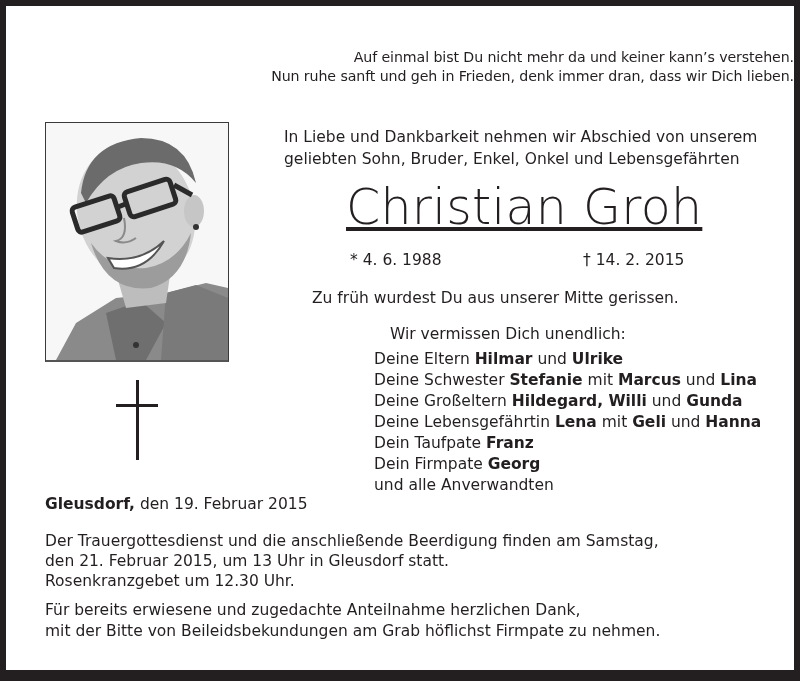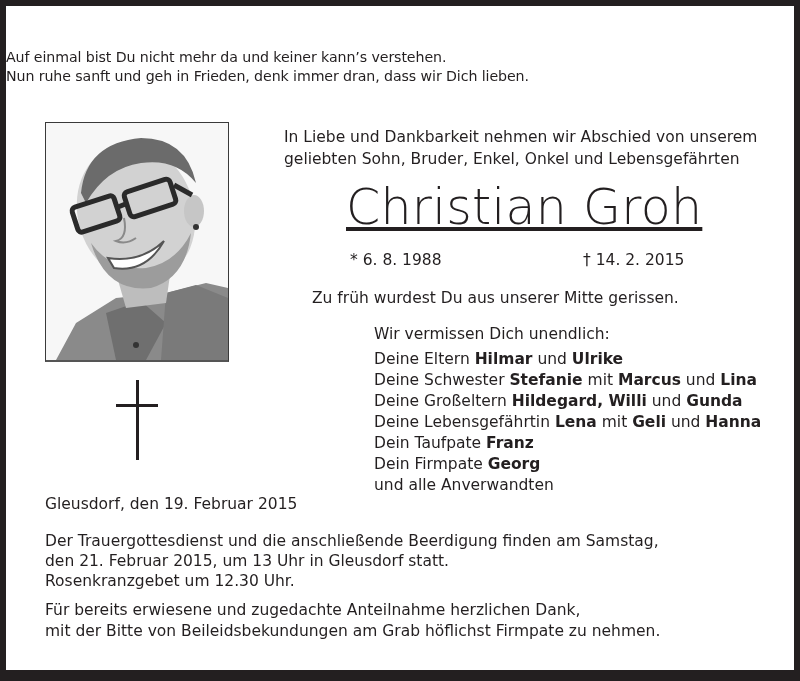--- a/index.html
+++ b/index.html
@@ -1,35 +1,35 @@
 <!DOCTYPE html>
 <html><head>
 <meta charset="utf-8">
 <style>
   html, body { margin:0; padding:0; background:#231f20; }
   body { width:800px; height:681px; position:relative; overflow:hidden;
          font-family:"DejaVu Sans", "Liberation Sans", sans-serif; color:#231f20; }
   .card { position:absolute; left:6px; top:6px; width:788px; height:664px; background:#ffffff; }
   .abs { position:absolute; white-space:nowrap; }
-  .poem { left:0; top:42px; width:788px; text-align:left; font-size:14.2px; line-height:19px; }
+  .poem { left:0; top:42px; width:788px; text-align:right; font-size:14.2px; line-height:19px; }
   .poem div { letter-spacing:-0.1px; }
   .photo { left:39px; top:116px; width:182px; height:237px; border:1px solid #3a3a3a; border-bottom:2px solid #555;
            background:#fafafa; overflow:hidden; }
   .intro { left:278px; top:120px; font-size:15.5px; line-height:22px; }
   .name { left:340px; top:172px; font-size:49px; line-height:60px; font-weight:300; letter-spacing:0.3px;text-decoration:underline; }
   .born { left:344px; top:245px; font-size:15.5px; }
   .died { left:577px; top:245px; font-size:15.5px; }
   .early { left:278px; top:283px; font-size:15.5px;margin-left:28px; }
   .mourners { left:368px; top:318px; font-size:15.5px; line-height:21px; }
-  .mourners .hdr { margin-bottom:4px; }
+  .mourners .hdr { margin-bottom:4px;margin-left:16px; }
   .mourners b { font-weight:bold; }
   .cross-v { position:absolute; left:130px; top:374px; width:3px; height:80px; background:#231f20; }
   .cross-h { position:absolute; left:110px; top:398px; width:42px; height:3px; background:#231f20; }
   .place { left:39px; top:489px; font-size:15.5px; }
-  .place b { font-weight:normal; }
+  .place b { font-weight:bold; }
   .service { left:39px; top:525px; font-size:15.5px; line-height:20px; }
   .thanks { left:39px; top:594px; font-size:15.5px; line-height:21px; }
 </style>
 </head>
 <body>
 
 <div class="card">
 
   <div class="abs poem">
     <div>Auf einmal bist Du nicht mehr da und keiner kann’s verstehen.</div>
@@ -70,21 +70,21 @@
     </svg>
   </div>
 
   <div class="abs intro">
     <div>In Liebe und Dankbarkeit nehmen wir Abschied von unserem</div>
     <div>geliebten Sohn, Bruder, Enkel, Onkel und Lebensgefährten</div>
   </div>
 
   <div class="abs name">Christian Groh</div>
 
-  <div class="abs born">* 6. 8. 1988</div>
+  <div class="abs born">* 4. 6. 1988</div>
   <div class="abs died">† 14. 2. 2015</div>
 
   <div class="abs early">Zu früh wurdest Du aus unserer Mitte gerissen.</div>
 
   <div class="abs mourners">
     <div class="hdr">Wir vermissen Dich unendlich:</div>
     <div><span>Deine Eltern </span><b>Hilmar</b><span> und </span><b>Ulrike</b><span></span><b></b></div>
     <div><span>Deine Schwester </span><b>Stefanie</b><span> mit </span><b>Marcus</b><span> und </span><b>Lina</b></div>
     <div><span>Deine Großeltern </span><b>Hildegard, Willi</b><span> und </span><b>Gunda</b><span></span><b></b></div>
     <div><span>Deine Lebensgefährtin </span><b>Lena</b><span> mit </span><b>Geli</b><span> und </span><b>Hanna</b></div>

